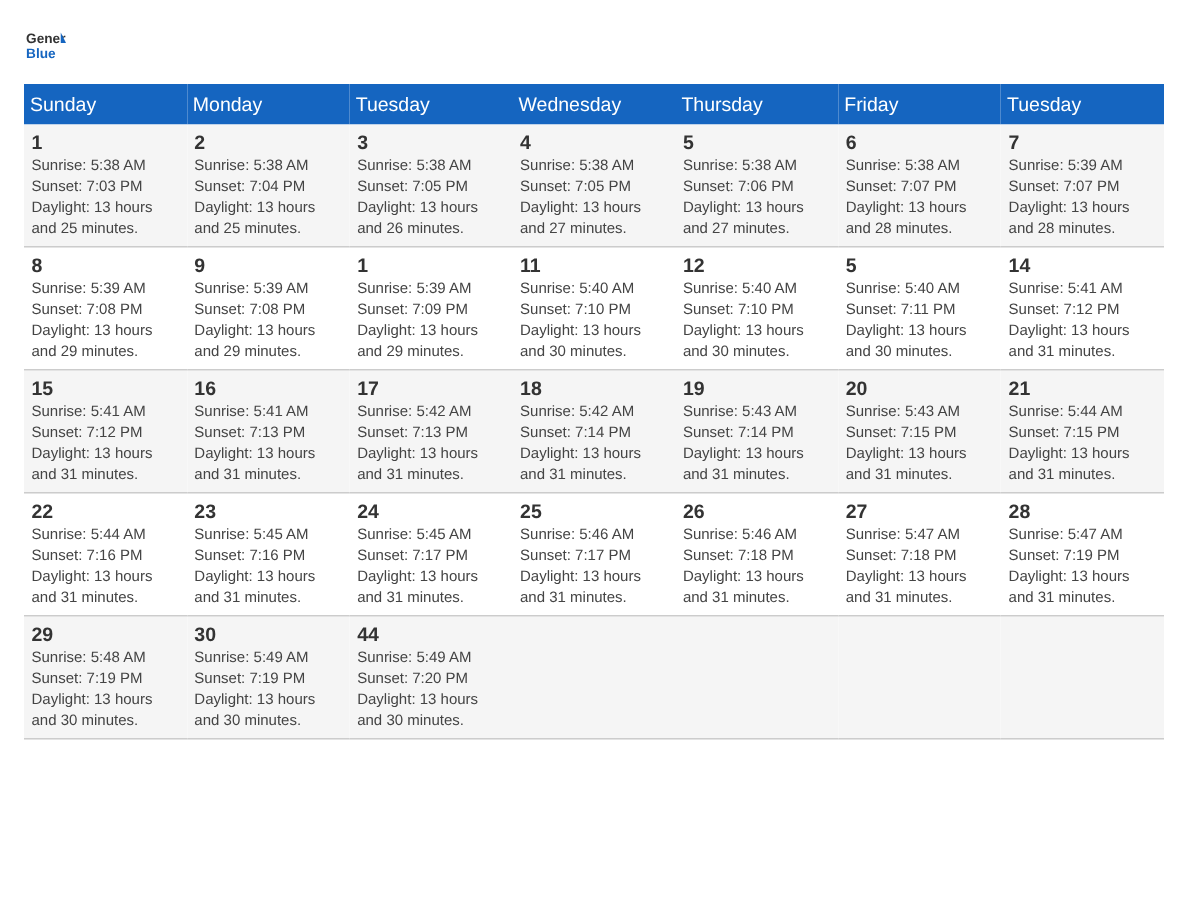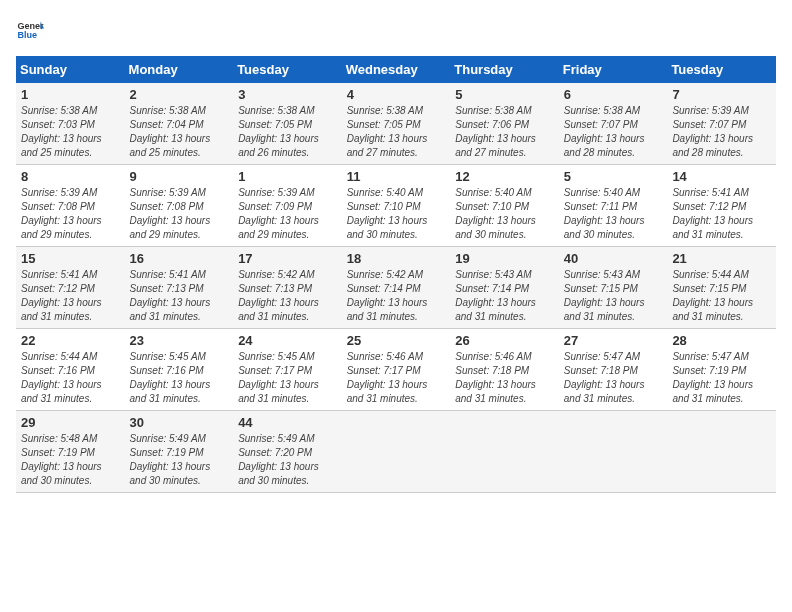--- a/index.html
+++ b/index.html
@@ -41,21 +41,21 @@
       width: 100%;
       border-collapse: collapse;
       font-size: 11px;
     }
     thead th {
       background-color: #1565c0;
       color: #fff;
       padding: 6px 4px;
       text-align: left;
       font-size: 13px;
-      font-weight: bold;
+      font-weight: normal;
     }
     tbody tr {
       border-bottom: 1px solid #ccc;
     }
     tbody tr:nth-child(odd) {
       background-color: #f5f5f5;
     }
     tbody tr:nth-child(even) {
       background-color: #fff;
     }
@@ -69,21 +69,20 @@
       font-size: 13px;
       font-weight: bold;
       color: #333;
       display: block;
       margin-bottom: 2px;
     }
     .day-info {
       font-size: 10px;
       color: #444;
       line-height: 1.4;
-      font-style: italic;
     }
   </style>
 </head>
 <body>
 
 <div>
   <div class="header-section">
     <div class="logo">
       <svg class="logo-icon" viewBox="0 0 40 40">
         <text x="2" y="18" font-size="13" font-weight="bold" fill="#333">General</text>
@@ -185,21 +184,21 @@
           </td>
           <td>
             <span class="day-num">18</span>
             <div class="day-info">Sunrise: 5:42 AM<br>Sunset: 7:14 PM<br>Daylight: 13 hours<br>and 31 minutes.</div>
           </td>
           <td>
             <span class="day-num">19</span>
             <div class="day-info">Sunrise: 5:43 AM<br>Sunset: 7:14 PM<br>Daylight: 13 hours<br>and 31 minutes.</div>
           </td>
           <td>
-            <span class="day-num">40</span>
+            <span class="day-num">20</span>
             <div class="day-info">Sunrise: 5:43 AM<br>Sunset: 7:15 PM<br>Daylight: 13 hours<br>and 31 minutes.</div>
           </td>
           <td>
             <span class="day-num">21</span>
             <div class="day-info">Sunrise: 5:44 AM<br>Sunset: 7:15 PM<br>Daylight: 13 hours<br>and 31 minutes.</div>
           </td>
         </tr>
         <tr>
           <td>
             <span class="day-num">22</span>

